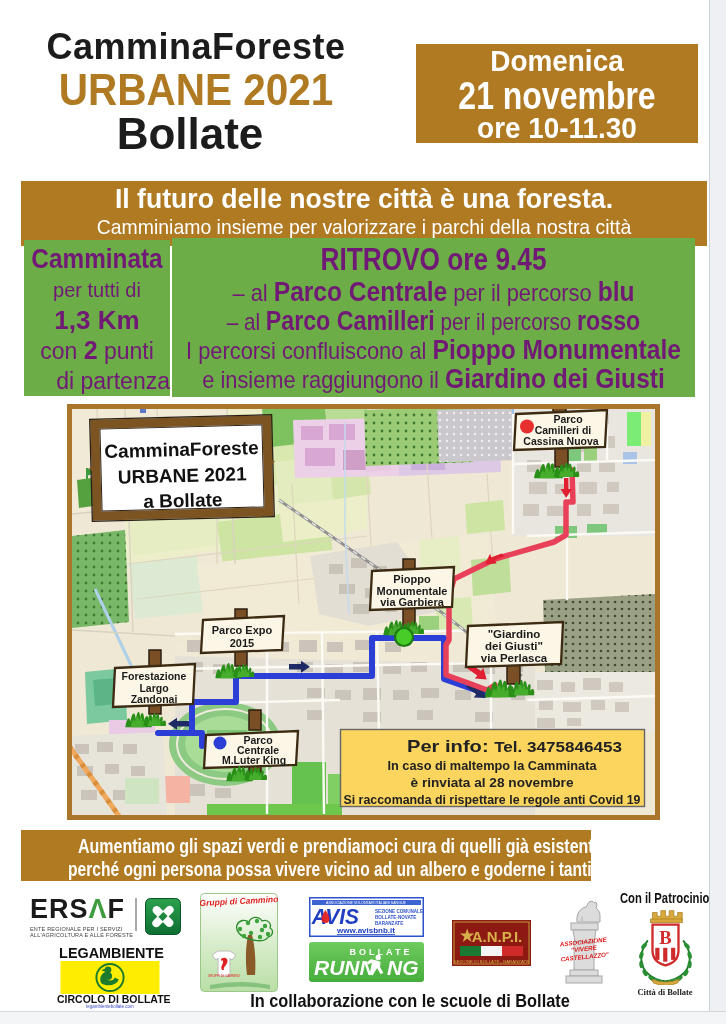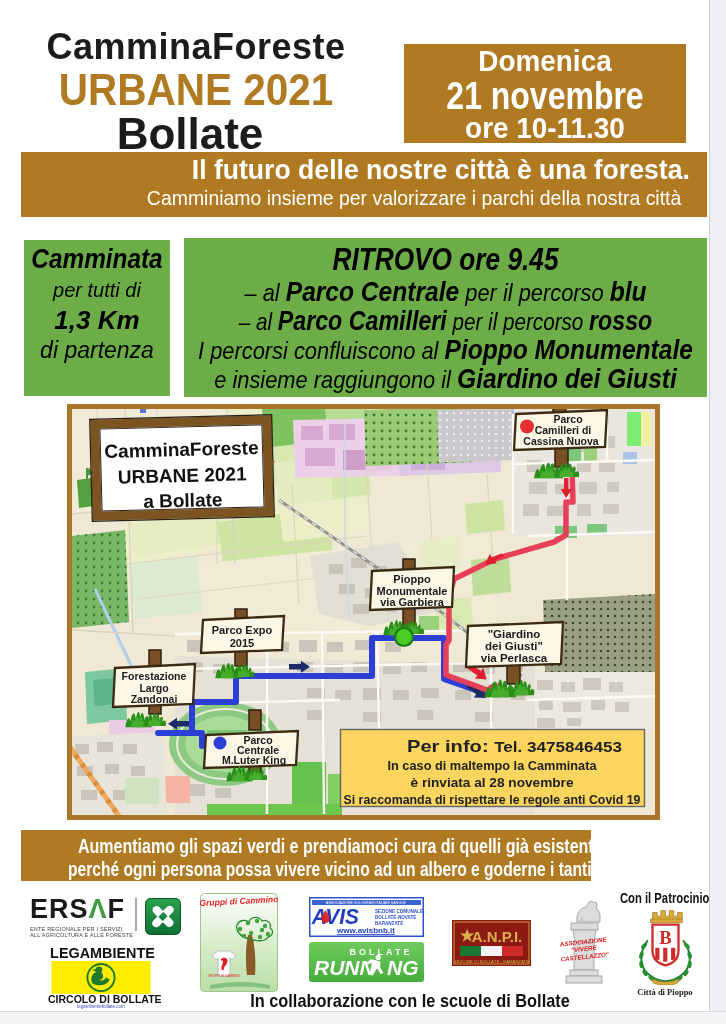--- a/index.html
+++ b/index.html
@@ -1,50 +1,51 @@
 <!DOCTYPE html>
 <html><head>
 <meta charset="utf-8">
 <style>
   html,body{margin:0;padding:0;}
   body{width:726px;height:1024px;position:relative;background:#ffffff;
        font-family:"Liberation Sans", sans-serif;overflow:hidden;}
   .abs{position:absolute;}
   .gold{background:#b07a22;color:#fff;}
-  .green{background:#6dad48;color:#000000;font-style:italic;}
+  .green{background:#6dad48;color:#701a75;}
   .ctr{text-align:center;}
 </style>
 </head>
 <body>
 
 <div class="abs ctr" style="left:0;top:26px;width:392px;font-weight:bold;font-size:36px;color:#1c1c1c;letter-spacing:0.5px;">CamminaForeste</div>
 
 <div class="abs ctr" style="left:0;top:64px;width:392px;font-weight:bold;font-size:45px;color:#b07a22;transform:scaleX(0.9);">URBANE 2021</div>
 
 <div class="abs ctr" style="left:0;top:109px;width:380px;font-weight:bold;font-size:44px;color:#1c1c1c;">Bollate</div>
 
-<div class="abs gold ctr" style="left:404px;top:44px;width:282px;height:99px;">
+<div class="abs gold ctr" style="left:416px;top:44px;width:282px;height:99px;">
   <div style="font-size:30px;font-weight:bold;margin-top:0px;transform:scaleX(0.93);">Domenica</div>
   <div style="font-size:39px;font-weight:bold;line-height:35px;transform:scaleX(0.82);">21 novembre</div>
   <div style="font-size:30px;font-weight:bold;line-height:30px;transform:scaleX(0.93);">ore 10-11.30</div>
 </div>
 
-<div class="abs gold ctr" style="left:21px;top:152px;width:686px;height:65px;text-align:right;">
+<div class="abs gold ctr" style="left:21px;top:181px;width:686px;height:65px;">
   <div style="font-size:28px;font-weight:bold;margin-top:2px;transform:scaleX(0.95);white-space:nowrap;">Il futuro delle nostre città è una foresta.</div>
   <div style="font-size:21px;margin-top:0px;transform:scaleX(0.925);white-space:nowrap;">Camminiamo insieme per valorizzare i parchi della nostra città</div>
 </div>
 
 <div class="abs green ctr" style="left:24px;top:240px;width:146px;height:156px;">
   <div style="font-size:28px;font-weight:bold;margin-top:3px;transform:scaleX(0.87);white-space:nowrap;width:166px;margin-left:-10px;">Camminata</div>
   <div style="font-size:20px;line-height:30px;">per tutti di</div>
   <div style="font-size:26px;font-weight:bold;line-height:30px;">1,3 Km</div>
-  <div style="font-size:23px;line-height:30px;">di partenza</div>
-</div>
-
-<div class="abs green ctr" style="left:184px;top:238px;width:523px;height:159px;">
+  <div style="font-size:23px;line-height:30px;">con <b style="font-size:25px;">2</b> punti</div>
+  <div style="font-size:23px;line-height:30px;text-align:right;">di partenza</div>
+</div>
+
+<div class="abs green ctr" style="left:172px;top:238px;width:523px;height:159px;">
   <div style="font-size:32px;font-weight:bold;margin-top:2px;line-height:38px;transform:scaleX(0.82);white-space:nowrap;">RITROVO ore 9.45</div>
   <div style="font-size:24px;line-height:28px;transform:scaleX(0.91);white-space:nowrap;">– al <b style="font-size:27px;">Parco Centrale</b> per il percorso <b style="font-size:27px;">blu</b></div>
   <div style="font-size:24px;line-height:28px;transform:scaleX(0.86);white-space:nowrap;">– al <b style="font-size:27px;">Parco Camilleri</b> per il percorso <b style="font-size:27px;">rosso</b></div>
   <div style="font-size:24px;line-height:28px;transform:scaleX(0.91);white-space:nowrap;width:583px;margin-left:-30px;">I percorsi confluiscono al <b style="font-size:27px;">Pioppo Monumentale</b></div>
   <div style="font-size:24px;line-height:28px;transform:scaleX(0.91);white-space:nowrap;">e insieme raggiungono il <b style="font-size:27px;">Giardino dei Giusti</b></div>
 </div>
 
 <div class="abs" style="left:67px;top:404px;width:593px;height:416px;">
 <svg width="593" height="416" viewBox="0 0 593 416" font-family="Liberation Sans, sans-serif">
   <defs>
@@ -448,21 +449,21 @@
   <rect x="0.5" y="0.5" width="35" height="36" rx="5" fill="url(#lomb)" stroke="#0a5527"></rect>
   <g fill="#ffffff" transform="rotate(45 18 18.5)">
     <path d="M18,5 c2.6,0 4,1.6 4,4 v6 h-8 v-6 c0,-2.4 1.4,-4 4,-4 z"></path>
     <path d="M18,32 c-2.6,0 -4,-1.6 -4,-4 v-6 h8 v6 c0,2.4 -1.4,4 -4,4 z"></path>
     <path d="M5,18.5 c0,-2.6 1.6,-4 4,-4 h6 v8 h-6 c-2.4,0 -4,-1.4 -4,-4 z"></path>
     <path d="M31,18.5 c0,2.6 -1.6,4 -4,4 h-6 v-8 h6 c2.4,0 4,1.4 4,4 z"></path>
   </g>
 </svg>
 </div>
 
-<div class="abs ctr" style="left:48px;top:944px;width:106px;">
+<div class="abs ctr" style="left:57px;top:944px;width:106px;">
   <div style="font-size:15px;font-weight:bold;color:#111;transform:scaleX(0.96);white-space:nowrap;">LEGAMBIENTE</div>
   <svg width="102" height="33" viewBox="0 0 102 34" style="display:block;margin:0 auto;">
     <rect x="0" y="0" width="102" height="34" fill="#ffed00"></rect>
     <g transform="translate(51,17)">
       <circle cx="0" cy="0" r="14" fill="none" stroke="#1b7a2c" stroke-width="2"></circle>
       <path d="M-9,6 c-3,-6 1,-12 6,-12 c4,0 6,3 5,6 c-0.6,2 -3,3 -5,2 c3,2 7,1 8,-2 l4,2 c-2,6 -12,8 -18,4 z" fill="#1b7a2c"></path>
       <circle cx="-2" cy="-8" r="3.4" fill="#1b7a2c"></circle>
       <path d="M-5,-9 l-4,1.5 4,1.5 z" fill="#1b7a2c"></path>
     </g>
   </svg>
@@ -606,19 +607,19 @@
   <g fill="#cf2b2b">
     <rect x="24" y="46" width="4.5" height="13"></rect>
     <rect x="32.5" y="46" width="4.5" height="15"></rect>
     <rect x="41" y="46" width="4.5" height="13"></rect>
   </g>
 
   <path d="M20,80 q15,6 30,0 l-2,4 q-13,5 -26,0 z" fill="#d8a93c" stroke="#a87e20" stroke-width="0.8"></path>
 </svg>
 </div>
 
-<div class="abs ctr" style="left:625px;top:987px;width:80px;font-size:8.5px;font-weight:bold;color:#222;font-family:'Liberation Serif',serif;">Città di Pioppo</div>
+<div class="abs ctr" style="left:625px;top:987px;width:80px;font-size:8.5px;font-weight:bold;color:#222;font-family:'Liberation Serif',serif;">Città di Bollate</div>
 
 <div class="abs ctr" style="left:0;top:990px;width:820px;font-size:19px;font-weight:bold;color:#111;transform:scaleX(0.86);">In collaborazione con le scuole di Bollate</div>
 
 <div class="abs" style="left:709px;top:0;width:17px;height:1024px;background:#eef0f4;border-left:1px solid #cdd2da;"></div>
 
 <div class="abs" style="left:0;top:1011px;width:726px;height:13px;background:#f4f5f7;border-top:1px solid #d4d7dc;"></div>
 
 </body></html>

